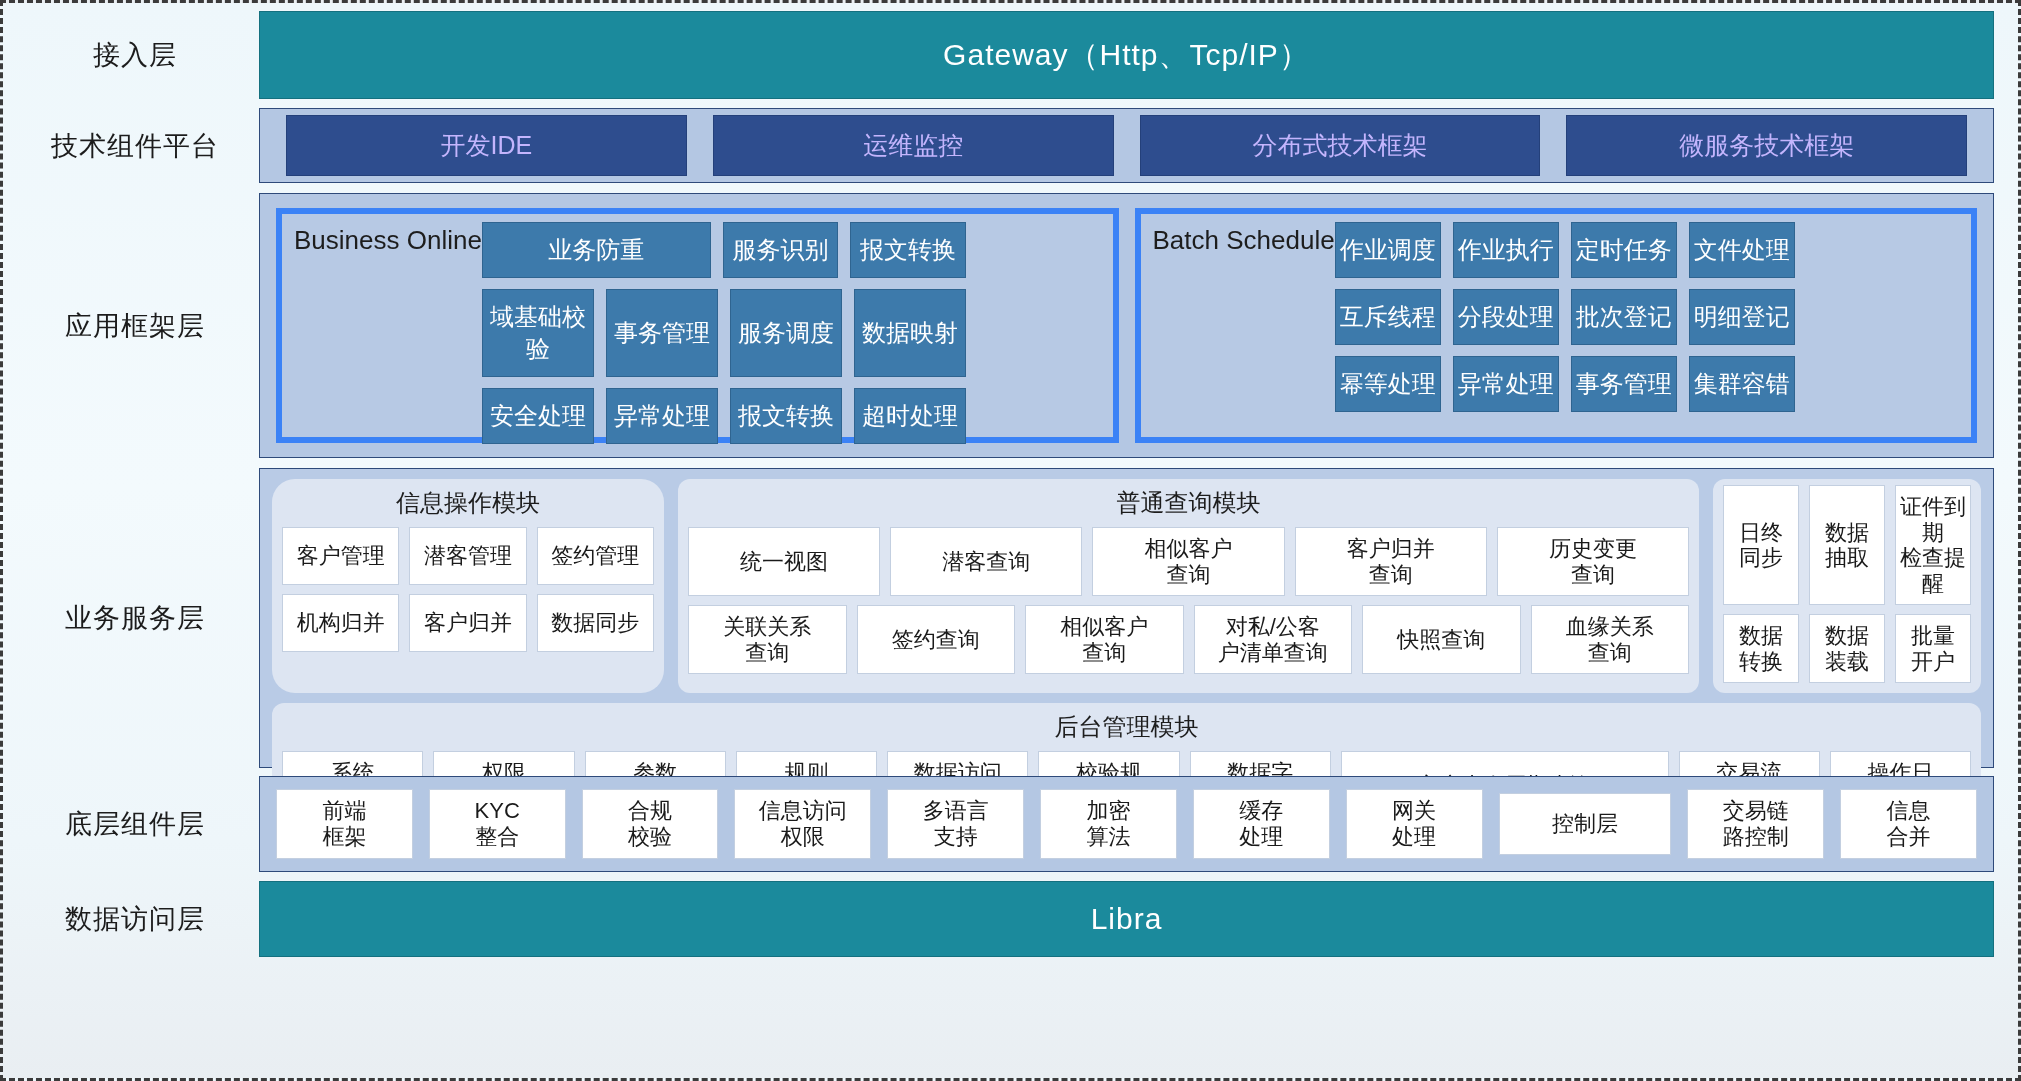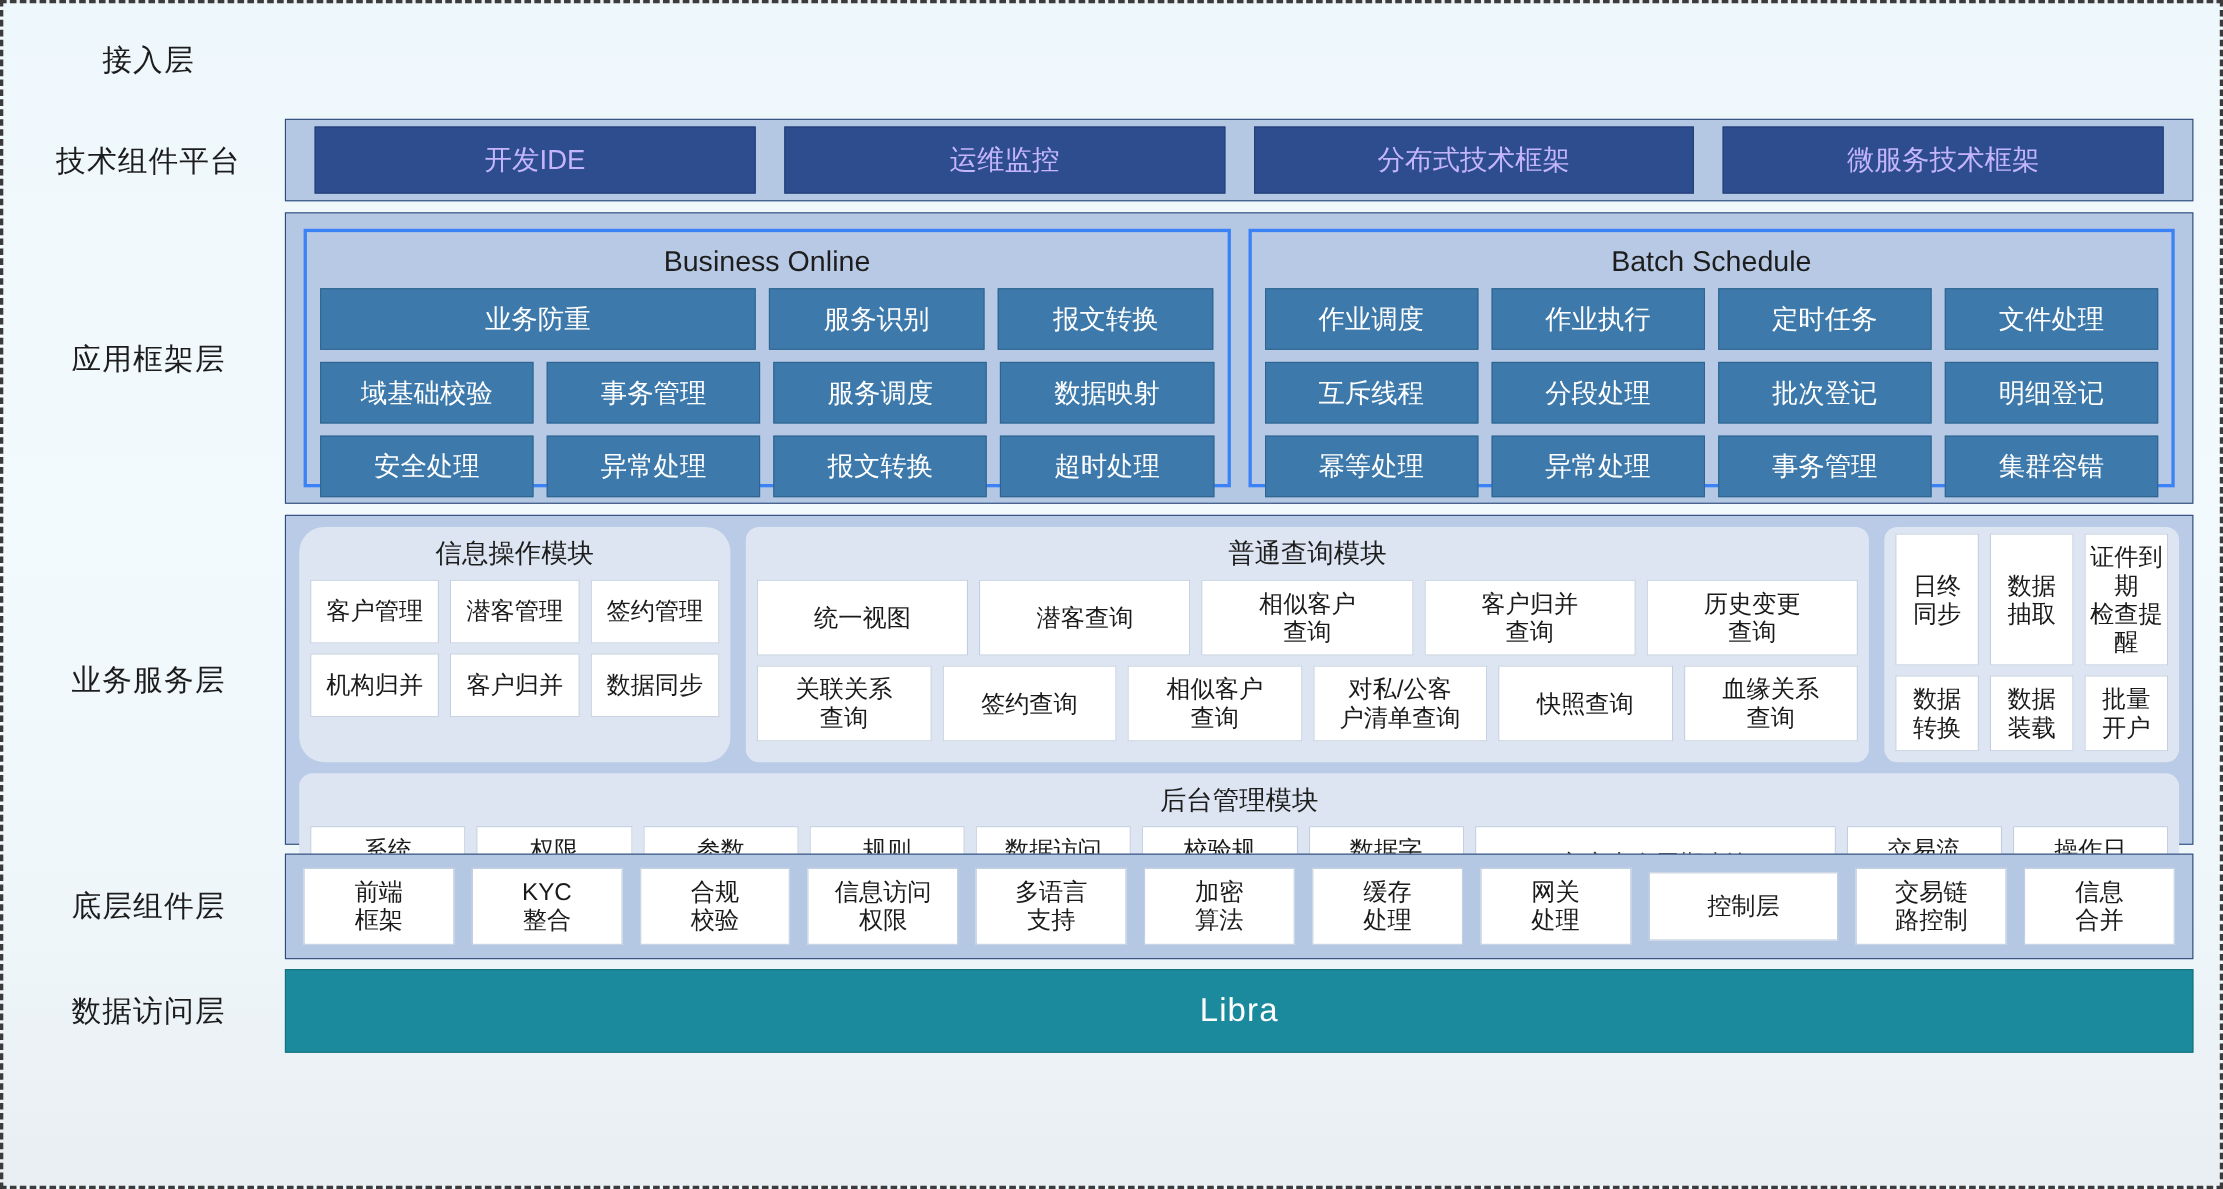--- a/index.html
+++ b/index.html
@@ -63,23 +63,23 @@
     flex: 1;
     background: #b4c7e3;
     border: 1px solid #2e4a7a;
     display: flex;
     gap: 16px;
     padding: 14px 16px;
   }
   .sub-panel {
     flex: 1;
     background: #b7c9e4;
-    border: 3px solid #3b82f6;
+    border: 6px solid #3b82f6;
     padding: 8px 12px 12px 12px;
-    display: flex; flex-direction: column;
+    display: flex; flex-direction: row;
   }
   .sub-title {
     text-align: center;
     font-size: 26px;
     color: #1d1d1d;
     padding: 3px 0 9px 0;
     font-family: "Liberation Sans", sans-serif;
   }
   .grid-rows { display: flex; flex-direction: column; gap: 11px; }
   .grid-line { display: flex; gap: 12px; }
@@ -150,20 +150,23 @@
   .bottom-band .white-chip { min-height: 62px; }
   .wide-ctrl { flex: 1.28; }
 </style>
 </head>
 <body>
 
 <div class="page">
 
   <div class="row" style="height:88px; margin-bottom:9px;">
     <div class="rowlabel">接入层</div>
+    <div class="rowbody">
+      <div class="teal-bar">Gateway（Http、Tcp/IP）</div>
+    </div>
   </div>
 
   <div class="row" style="height:75px; margin-bottom:10px;">
     <div class="rowlabel">技术组件平台</div>
     <div class="rowbody">
       <div class="band">
         <div class="navy-chip">开发IDE</div>
         <div class="navy-chip">运维监控</div>
         <div class="navy-chip">分布式技术框架</div>
         <div class="navy-chip">微服务技术框架</div>

